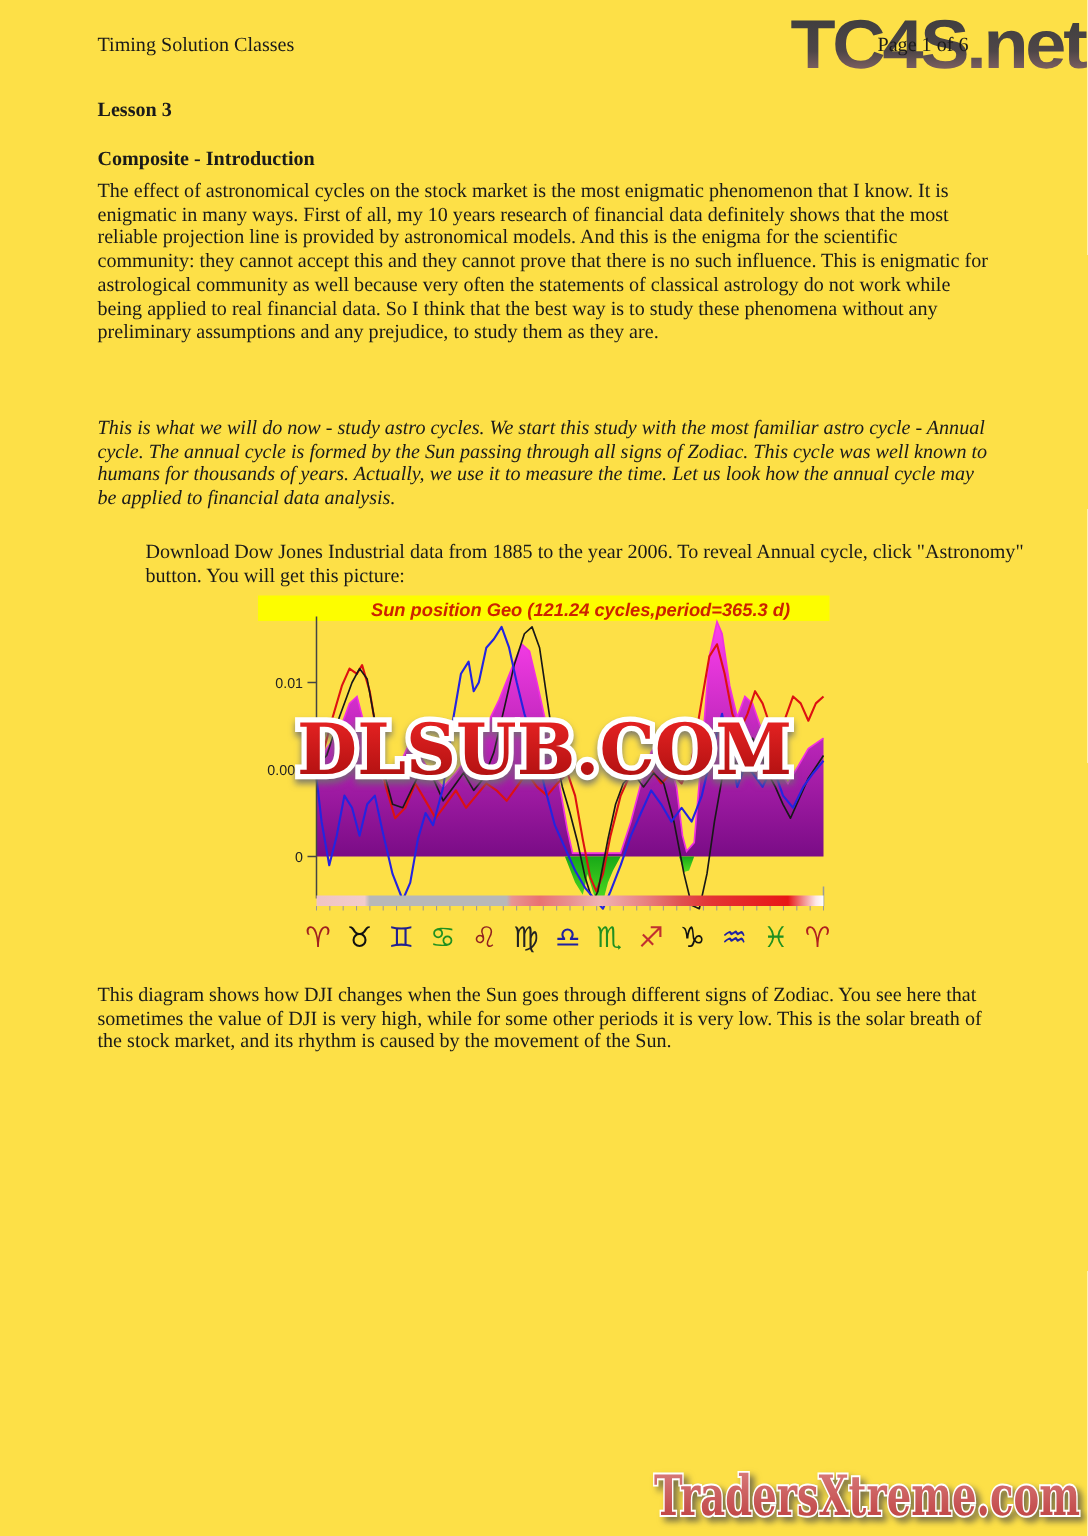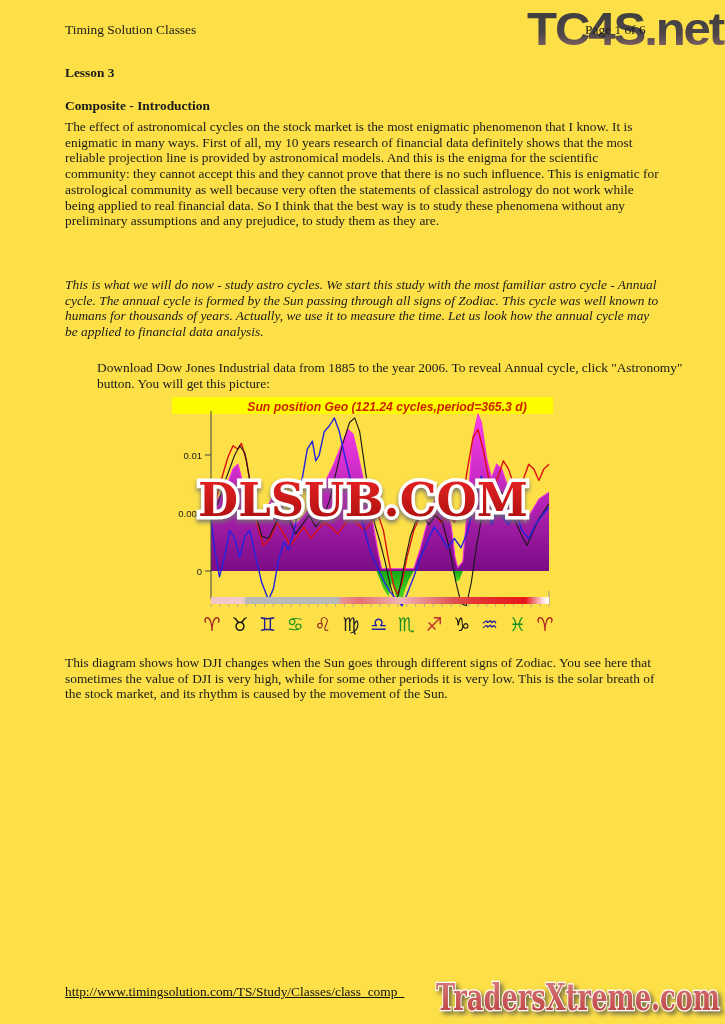--- a/index.html
+++ b/index.html
@@ -151,23 +151,20 @@
         <text x="291.75" y="240" text-anchor="middle" font-size="19" font-weight="bold" fill="#111111" font-family="&quot;DejaVu Sans&quot;,sans-serif">♑</text>
         <text x="319.5" y="240" text-anchor="middle" font-size="19" font-weight="bold" fill="#2020a0" font-family="&quot;DejaVu Sans&quot;,sans-serif">♒</text>
         <text x="347.25" y="240" text-anchor="middle" font-size="19" font-weight="bold" fill="#209020" font-family="&quot;DejaVu Sans&quot;,sans-serif">♓</text>
         <text x="375" y="240" text-anchor="middle" font-size="19" font-weight="bold" fill="#b02020" font-family="&quot;DejaVu Sans&quot;,sans-serif">♈</text>
         <text x="193" y="125" text-anchor="middle" font-size="47" font-weight="bold" font-family="&quot;DejaVu Serif&quot;,serif" fill="url(#gDlsub)" stroke="#ffffff" stroke-width="7" paint-order="stroke" textLength="330" lengthAdjust="spacingAndGlyphs" style="filter: drop-shadow(rgba(110, 110, 110, 0.85) 0px 3px 2px);">DLSUB.COM</text>
       </svg>
   </div>
 
   <div id="p4" class="abs txt para">This diagram shows how DJI changes when the Sun goes through different signs of Zodiac. You see here that sometimes the value of DJI is very high, while for some other periods it is very low. This is the solar breath of the stock market, and its rhythm is caused by the movement of the Sun.</div>
 
-  <div id="footer-url" class="abs txt">
-    <a href="#">http://www.timingsolution.com/TS/Study/Classes/class_comp_</a>
-  </div>
   <div id="footer-date" class="abs txt">8/14/2008</div>
 
   <svg id="wm-bottom" class="abs" width="296" height="56" viewBox="0 0 296 56">
     <defs>
       <linearGradient id="gTx" x1="0" y1="0" x2="0" y2="1">
         <stop offset="0" stop-color="#db8383"></stop>
         <stop offset="1" stop-color="#bc3a3a"></stop>
       </linearGradient>
     </defs>
     <text x="148" y="42" text-anchor="middle" font-size="37" font-weight="bold" font-family="&quot;DejaVu Serif&quot;,serif" textLength="284" lengthAdjust="spacingAndGlyphs" fill="url(#gTx)" stroke="#ffffff" stroke-width="2.6" paint-order="stroke" style="filter:drop-shadow(3px 3px 2px rgba(70,70,70,0.7))">TradersXtreme.com</text>

